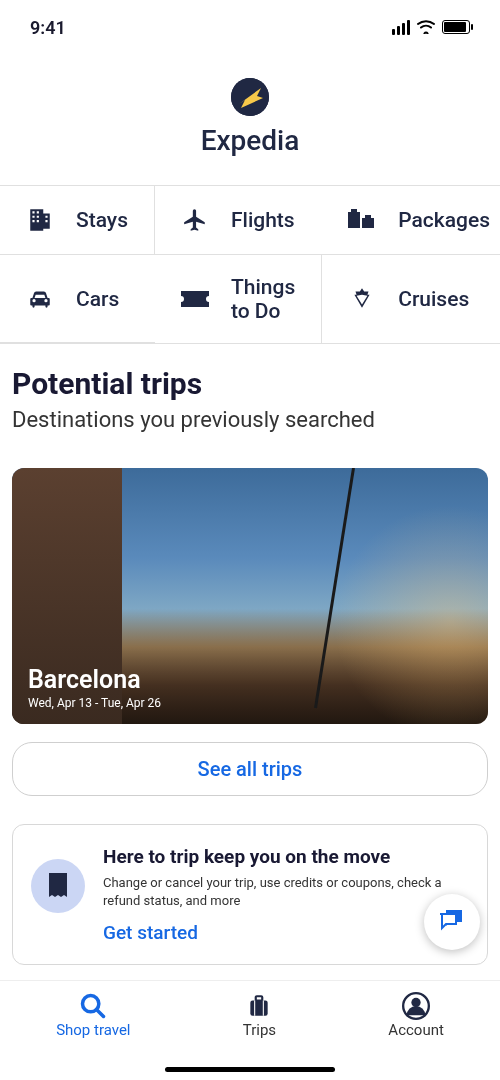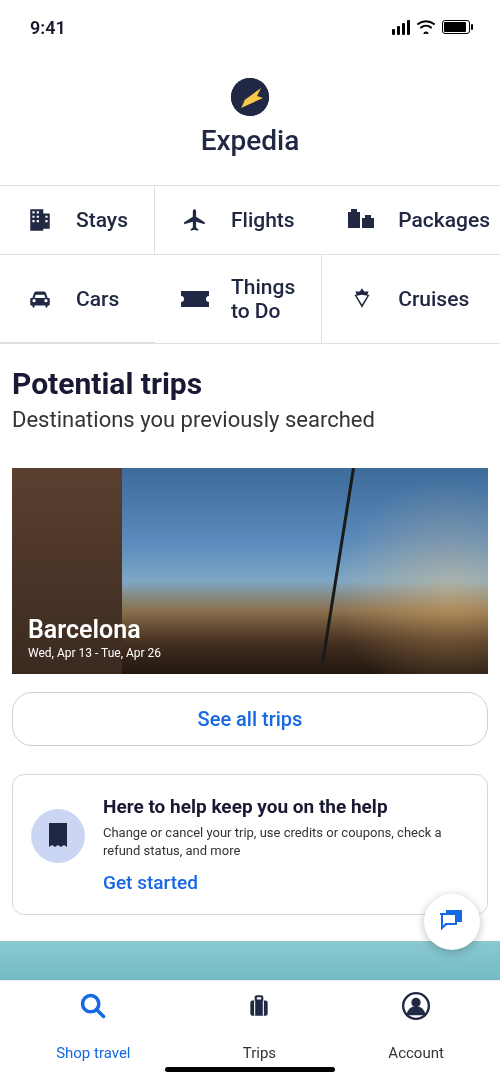--- a/index.html
+++ b/index.html
@@ -59,21 +59,21 @@
     font-weight: 500;
     color:#202843;
   }
   .lob-cell:nth-child(odd){ border-right: 1px solid #e0e0e0; }
   .lob-cell:nth-child(5), .lob-cell:nth-child(6) { border-bottom: none; }
   .lob-icon { width: 28px; height: 28px; display:flex; align-items:center; justify-content:center; }
   .section { padding: 22px 12px 0; }
   .section-title { font-size: 30px; font-weight: 700; color:#191933; margin-bottom: 6px;}
   .section-sub { font-size: 22px; color:#343434; margin-bottom: 36px;}
   .trip-card {
-    height: 206px; border-radius: 0; position: relative; overflow: hidden;
+    height: 256px; border-radius: 12px; position: relative; overflow: hidden;
     background: linear-gradient(180deg, #3d6b9a 0%, #5a8abb 35%, #7ea7c4 55%, #a8875c 70%, #6b4a32 85%, #4a3424 100%);
   }
   .trip-card::before{
     content:""; position:absolute; inset:0;
     background:
       radial-gradient(circle at 92% 60%, rgba(255,200,120,0.35) 0%, transparent 25%),
       linear-gradient(180deg, transparent 55%, rgba(0,0,0,0.55) 100%);
   }
   .trip-pole{position:absolute; right:28%; top:0; width:3px; height:95%; background:#1a1a1a; transform:rotate(9deg); transform-origin:top;}
   .trip-building{position:absolute; left:0; top:0; width:110px; height:100%; background:linear-gradient(180deg,#5b4030,#3a2a20);}
@@ -109,21 +109,21 @@
     width:56px; height:56px; border-radius:50%; background:#fff;
     box-shadow:0 2px 10px rgba(0,0,0,0.25);
     display:flex; align-items:center; justify-content:center;
   }
   .tabbar {
     position:absolute; bottom:0; left:0; right:0;
     height:100px; background:#fff; border-top:1px solid #eee;
     display:flex; justify-content:space-around; align-items:flex-start;
     padding-top:10px;
   }
-  .tab { display:flex; flex-direction:column; align-items:center; gap:23px; font-size:15px; color:#343434;}
+  .tab { display:flex; flex-direction:column; align-items:center; gap:0; font-size:15px; color:#343434;}
   .tab.active { color:#1668e3; }
   .tab-icon { width:30px; height:30px; display:flex; align-items:center; justify-content:center;}
   .home-indicator{
     position:absolute; bottom:8px; left:50%; transform:translateX(-50%);
     width:170px; height:5px; background:#000; border-radius:3px;
   }
 </style>
 </head>
 <body>
 
@@ -228,21 +228,21 @@
     <span>See all trips</span>
   </div>
 
   <div class="help-card">
     <div class="help-icon">
       <svg width="24" height="26" viewBox="0 0 24 26" fill="#202843">
           <path d="M3 0h18v24l-3-2-3 2-3-2-3 2-3-2-3 2V0zm4 6h10v2H7V6zm0 5h10v2H7v-2zm0 5h10v2H7v-2z"></path>
         </svg>
     </div>
     <div>
-      <div class="help-title">Here to help keep you on the help</div>
+      <div class="help-title">Here to trip keep you on the move</div>
       <div class="help-body">Change or cancel your trip, use credits or coupons, check a refund status, and more</div>
       <div class="help-link">Get started</div>
     </div>
   </div>
 </div>
 
 <div class="banner"></div>
 
 <div class="chat-fab">
   <span>

